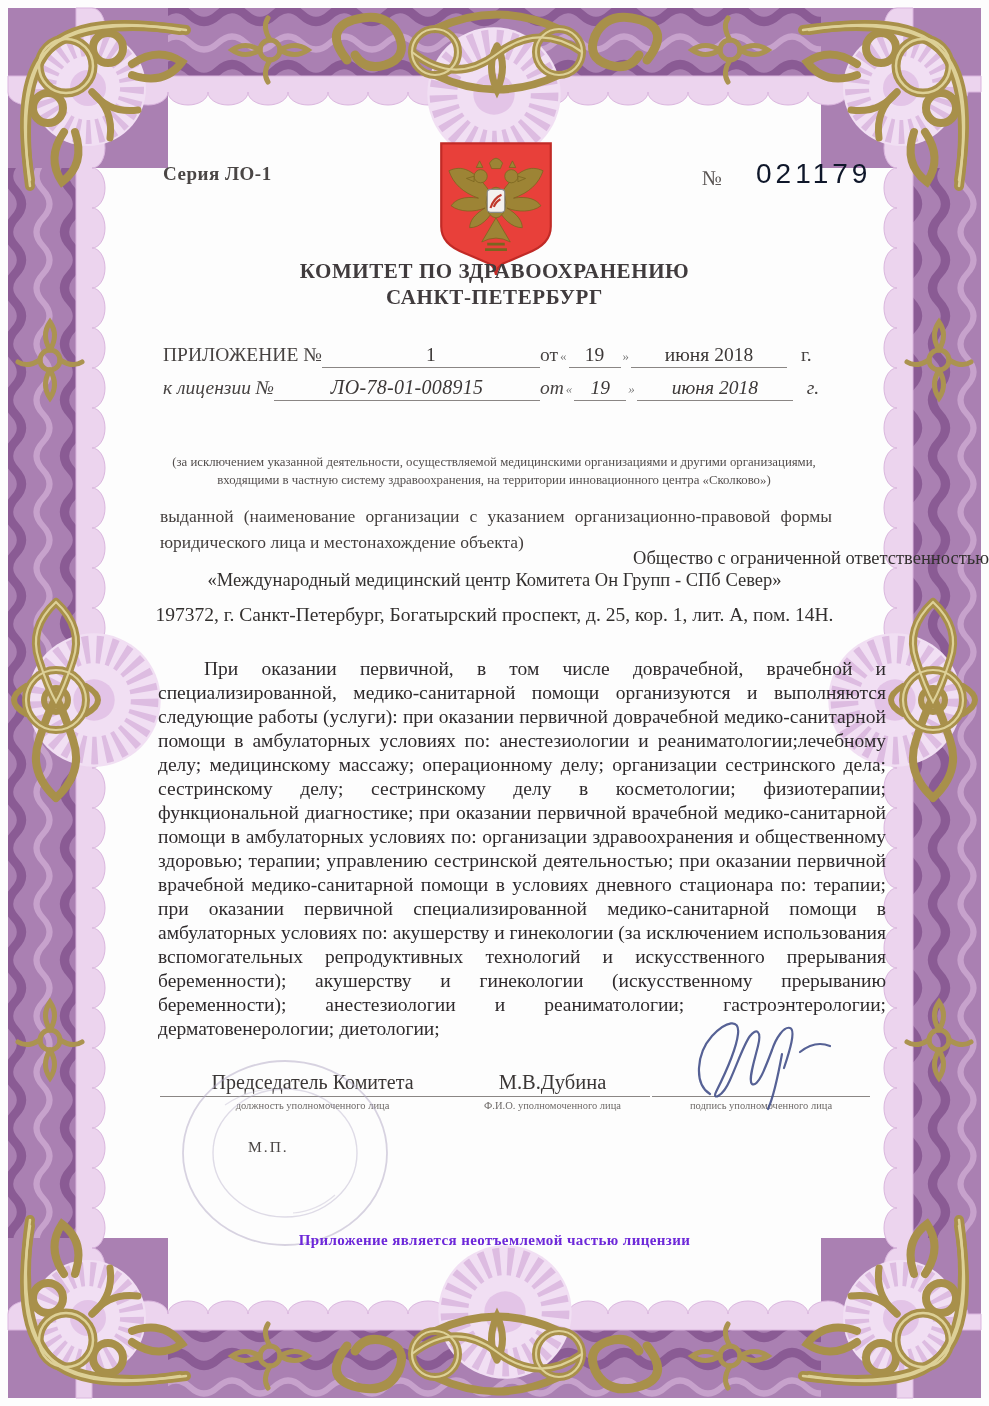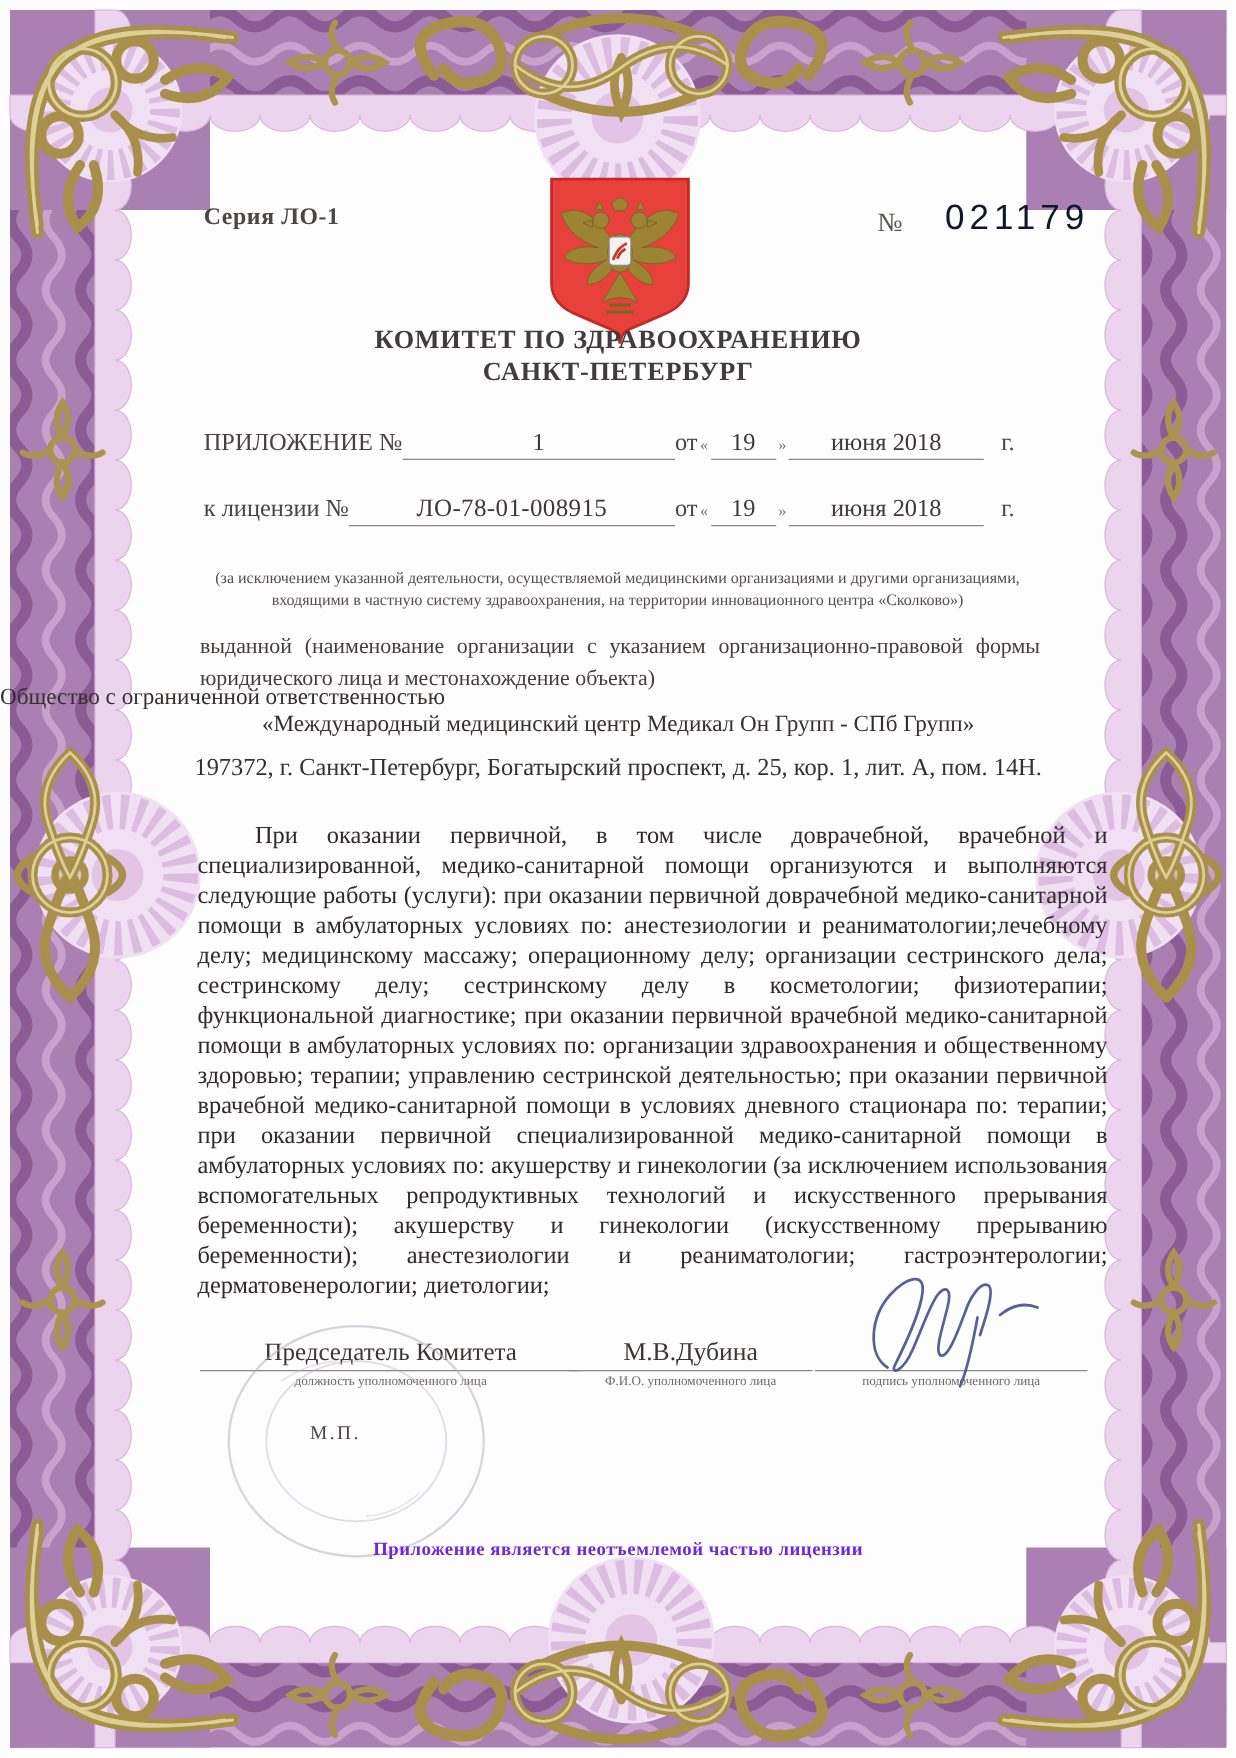--- a/index.html
+++ b/index.html
@@ -13,38 +13,38 @@
   .docnum{position:absolute;left:756px;top:158px;font-family:Liberation Sans, sans-serif;
           font-size:28px;letter-spacing:4px;color:#0f172a;}
 
   .coat{position:absolute;left:430px;top:139px;}
 
   .title{position:absolute;left:0;top:258px;width:100%;text-align:center;
          font-weight:bold;font-size:21px;line-height:26px;color:#403b3d;letter-spacing:.6px;}
 
   .apx{position:absolute;left:163px;width:700px;display:flex;align-items:baseline;font-size:19.5px;color:#474342;}
   .apx.row1{top:344px;}
-  .apx.row2{top:396px;}
+  .apx.row2{top:376px;font-style:italic;}
   .seg1{display:flex;align-items:baseline;width:377px;}
   .blank{border-bottom:1.5px solid #8a8684;text-align:center;padding:0 4px 1px 4px;color:#3c3837;}
   .b1{flex:1;}
   .blic{flex:1;font-size:20px;letter-spacing:.3px;}
   .otgrp{display:flex;align-items:baseline;}
   .q{font-size:13px;color:#777;align-self:center;padding:0 2px;}
   .bd{width:44px;}
   .bm{width:148px;}
   .gsuf{margin-left:14px;}
 
   .subject-title{position:absolute;left:0;top:428px;width:100%;text-align:center;
                  font-weight:bold;font-size:18.5px;color:#3d3938;letter-spacing:.4px;}
   .fineprint{position:absolute;left:144px;top:454px;width:700px;text-align:center;
              font-size:12.8px;line-height:17.5px;color:#534e4d;}
   .issued{position:absolute;left:160px;top:503px;width:672px;text-align:justify;
           font-size:17.5px;line-height:26px;color:#433e3d;}
-  .org-form{position:absolute;left:0;top:548px;width:100%;text-align:left;font-size:18.5px;color:#33302f;}
+  .org-form{position:absolute;left:0;top:548px;width:100%;text-align:right;font-size:18.5px;color:#33302f;}
   .org-name{position:absolute;left:0;top:570px;width:100%;text-align:center;font-size:18.5px;color:#33302f;}
   .address{position:absolute;left:0;top:604px;width:100%;text-align:center;font-size:19.5px;color:#33302f;}
 
   .body-text{position:absolute;left:158px;top:657px;width:728px;text-align:justify;
              font-size:19.5px;line-height:24px;color:#2e2a2c;text-indent:46px;}
 
   .sig-col{position:absolute;top:1058px;}
   .sig-text{height:36px;display:flex;align-items:flex-end;justify-content:center;
             border-bottom:1.5px solid #8a8684;padding-bottom:2px;}
   .sig-pos .sig-text{font-size:20px;color:#3a3635;}
@@ -241,21 +241,21 @@
         <span class="q">»</span>
         <span class="blank bm">июня 2018</span>
         <span class="gsuf">г.</span>
       </span>
     </div>
 
     <div class="fineprint">(за исключением указанной деятельности, осуществляемой медицинскими организациями и другими организациями, входящими в частную систему здравоохранения, на территории инновационного центра «Сколково»)</div>
     <div class="issued">выданной (наименование организации с указанием организационно-правовой формы юридического лица и местонахождение объекта)</div>
 
     <div class="org-form">Общество с ограниченной ответственностью</div>
-    <div class="org-name">«Международный медицинский центр Медикал Он Групп - СПб Групп»</div>
+    <div class="org-name">«Международный медицинский центр Комитета Он Групп - СПб Север»</div>
     <div class="address">197372, г. Санкт-Петербург, Богатырский проспект, д. 25, кор. 1, лит. А, пом. 14Н.</div>
 
     <div class="body-text">При оказании первичной, в том числе доврачебной, врачебной и специализированной, медико-санитарной помощи организуются и выполняются следующие работы (услуги): при оказании первичной доврачебной медико-санитарной помощи в амбулаторных условиях по: анестезиологии и реаниматологии;лечебному делу; медицинскому массажу; операционному делу; организации сестринского дела; сестринскому делу; сестринскому делу в косметологии; физиотерапии; функциональной диагностике; при оказании первичной врачебной медико-санитарной помощи в амбулаторных условиях по: организации здравоохранения и общественному здоровью; терапии; управлению сестринской деятельностью; при оказании первичной врачебной медико-санитарной помощи в условиях дневного стационара по: терапии; при оказании первичной специализированной медико-санитарной помощи в амбулаторных условиях по: акушерству и гинекологии (за исключением использования вспомогательных репродуктивных технологий и искусственного прерывания беременности); акушерству и гинекологии (искусственному прерыванию беременности); анестезиологии и реаниматологии; гастроэнтерологии; дерматовенерологии; диетологии;</div>
 
     <div class="sig-col sig-pos">
       <div class="sig-text">Председатель Комитета</div>
       <div class="caption">должность уполномоченного лица</div>
     </div>
     <div class="sig-col sig-name">
       <div class="sig-text">М.В.Дубина</div>

